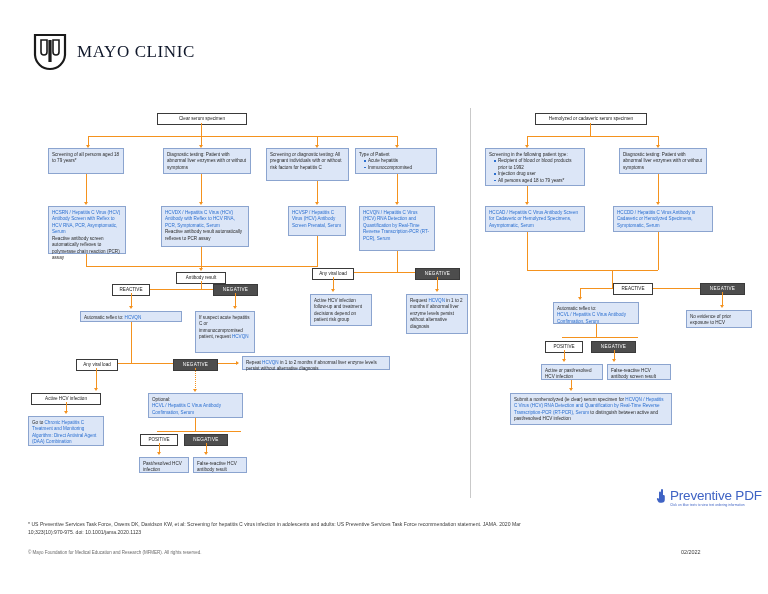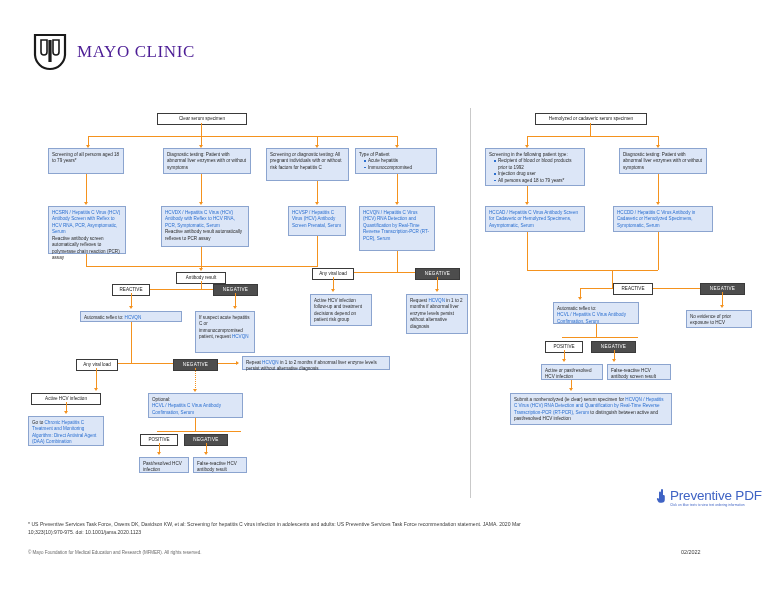--- a/index.html
+++ b/index.html
@@ -7,21 +7,21 @@
     width:768px;height:594px;background:#ffffff;
     font-family:"Liberation Sans", sans-serif;
     color:#231f20;overflow:hidden;position:relative;
   }
   .canvas{position:relative;width:768px;height:594px;}
 
   
   .logo-wrap{position:absolute;left:33px;top:33px;display:flex;align-items:center;gap:10px;}
   .shield{width:34px;height:38px;}
   .logo-text{line-height:1.05;}
-  .logo-text .l1{font-family:"Liberation Serif",serif;font-size:17px;letter-spacing:.6px;color:#4c1d95;}
+  .logo-text .l1{font-family:"Liberation Serif",serif;font-size:17px;letter-spacing:.6px;color:#0f172a;}
   .logo-text .l2{font-family:"Liberation Serif",serif;font-size:17px;letter-spacing:.6px;color:#1a1a1a;}
   .page-title{
     position:absolute;left:305px;top:33px;width:440px;
     font-size:14.2px;color:#2b5dae;letter-spacing:.1px;
   }
 
   
   .vdiv{position:absolute;left:470px;top:108px;width:1px;height:390px;background:#c9c9c9;}
 
   

